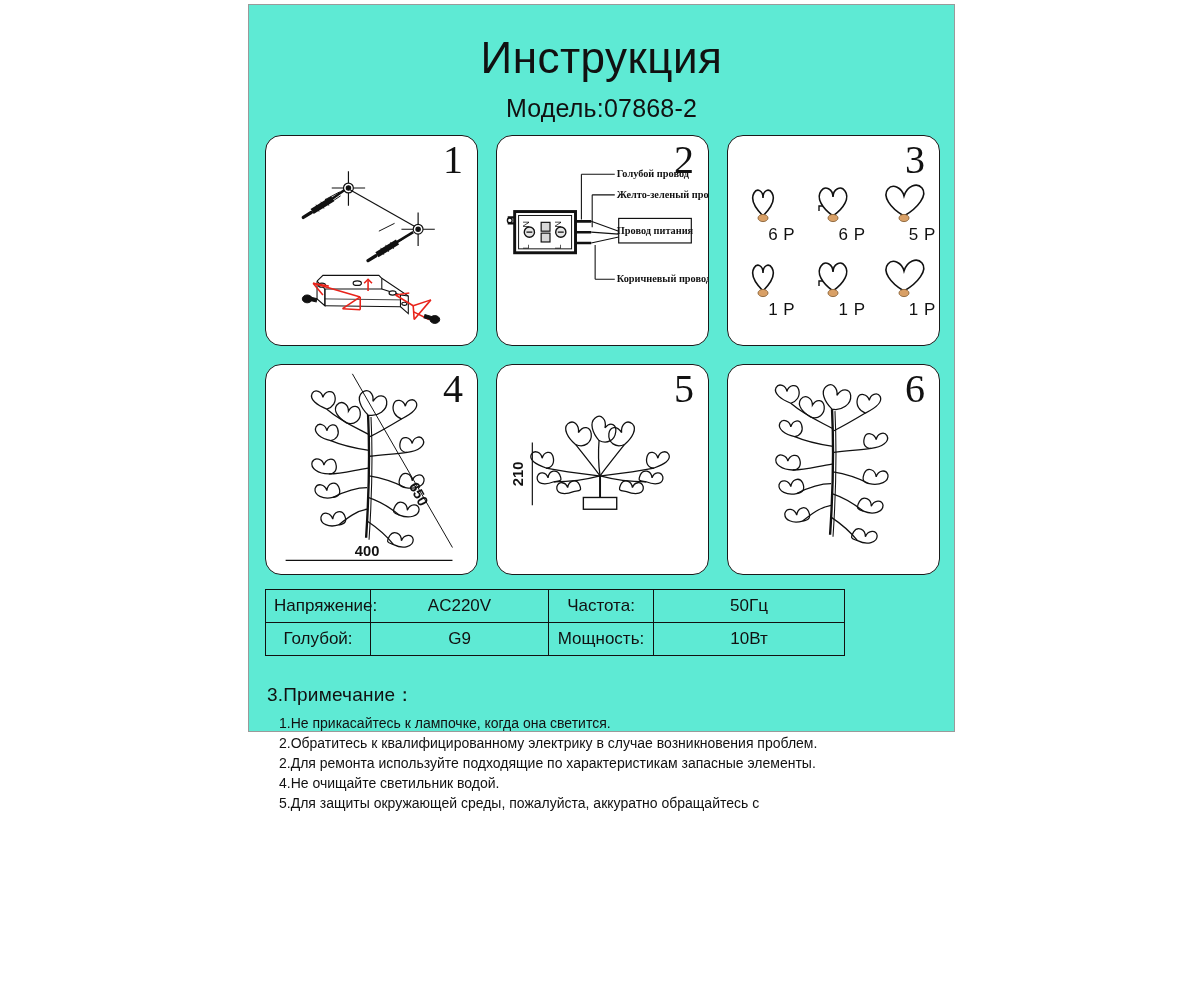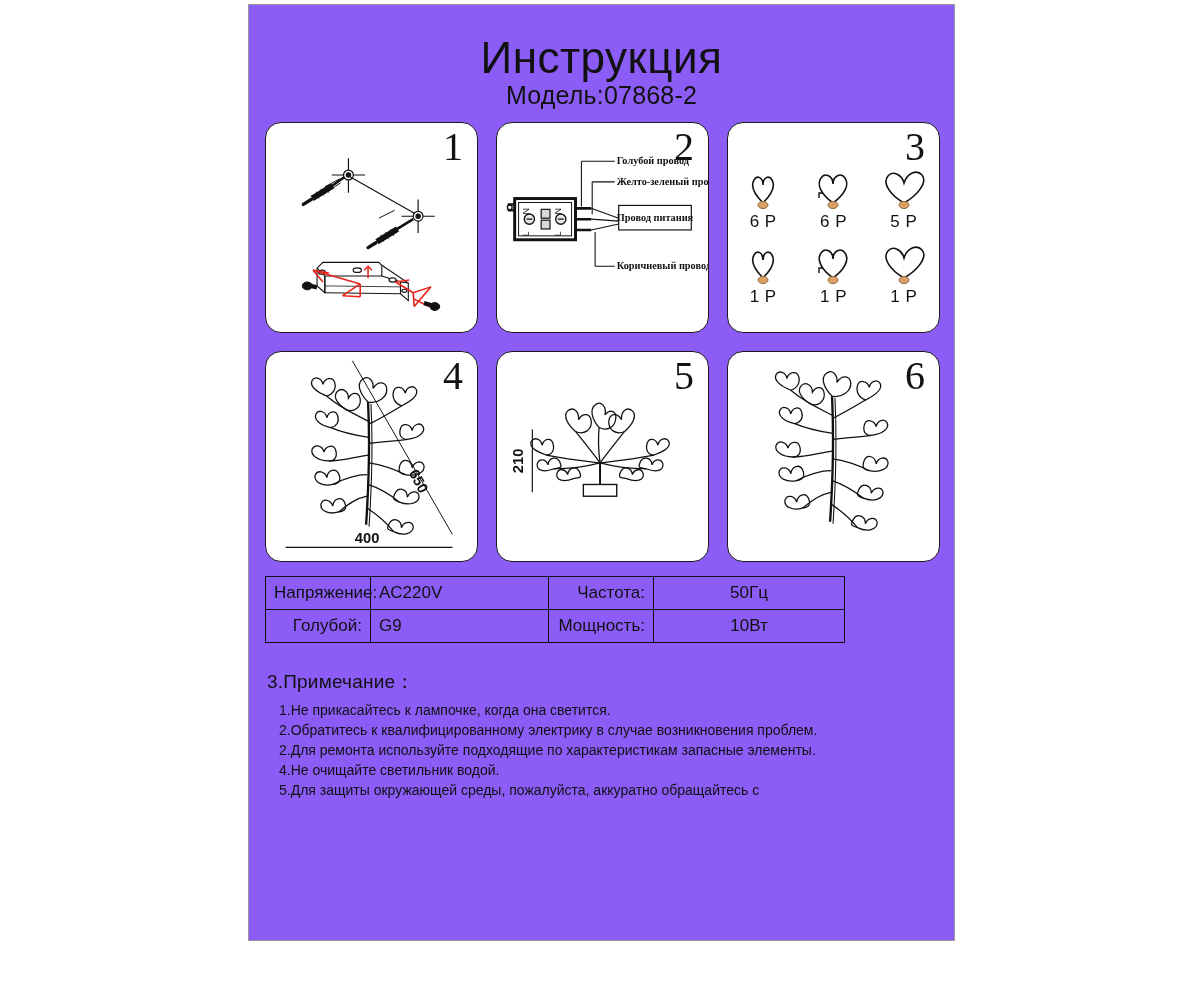--- a/index.html
+++ b/index.html
@@ -12,42 +12,42 @@
     height: 1000px;
     font-family: "Liberation Sans", sans-serif;
     color: #111111;
     overflow: hidden;
   }
   .page {
     position: absolute;
     left: 248px;
     top: 4px;
     width: 707px;
-    height: 937px;
-    background: #8b5cf6;
+    height: 728px;
+    background: #5eead4;
     border: 1px solid #9a9a9a;
     box-sizing: border-box;
   }
 
   
   .header {
     text-align: center;
     padding-top: 30px;
   }
   .doc-title {
     font-size: 44px;
     font-weight: 400;
     letter-spacing: 0.5px;
     line-height: 1.05;
     margin: 0;
   }
   .doc-model {
     font-size: 25px;
     font-weight: 400;
-    margin: 0 0 0 0;
+    margin: 13px 0 0 0;
     letter-spacing: 0.2px;
   }
 
   
   .section-heading {
     font-size: 19px;
     margin: 0;
     padding-left: 18px;
     letter-spacing: 0.2px;
   }
@@ -84,21 +84,21 @@
   
   .bulb-grid {
     position: absolute;
     left: 0; top: 42px;
     width: 100%;
     display: grid;
     grid-template-columns: repeat(3, 1fr);
     grid-row-gap: 8px;
     justify-items: center;
   }
-  .bulb-cell { text-align: center; width: 64px; }
+  .bulb-cell { text-align: right; width: 64px; }
   .bulb-cell svg { width: 54px; height: 46px; display: block; margin: 0 auto; }
   .bulb-label {
     font-size: 17px;
     margin-top: 1px;
     letter-spacing: 0.5px;
   }
 
   
   .params-wrap { padding: 0 16px; margin-top: 14px; }
   table.params {
@@ -106,23 +106,23 @@
     width: 580px;
     table-layout: fixed;
   }
   table.params td {
     border: 1.5px solid #111;
     height: 33px;
     font-size: 17px;
     padding: 0 8px;
     box-sizing: border-box;
   }
-  td.k { text-align: right; width: 105px; }
+  td.k { text-align: center; width: 105px; }
   td.v { text-align: center; }
-  td.v-wide { text-align: left; width: 178px; }
+  td.v-wide { text-align: center; width: 178px; }
 
   
   .notes {
     padding: 0 16px 0 30px;
     margin-top: 6px;
   }
   .note-line {
     font-size: 14px;
     line-height: 1.42;
     white-space: pre;

